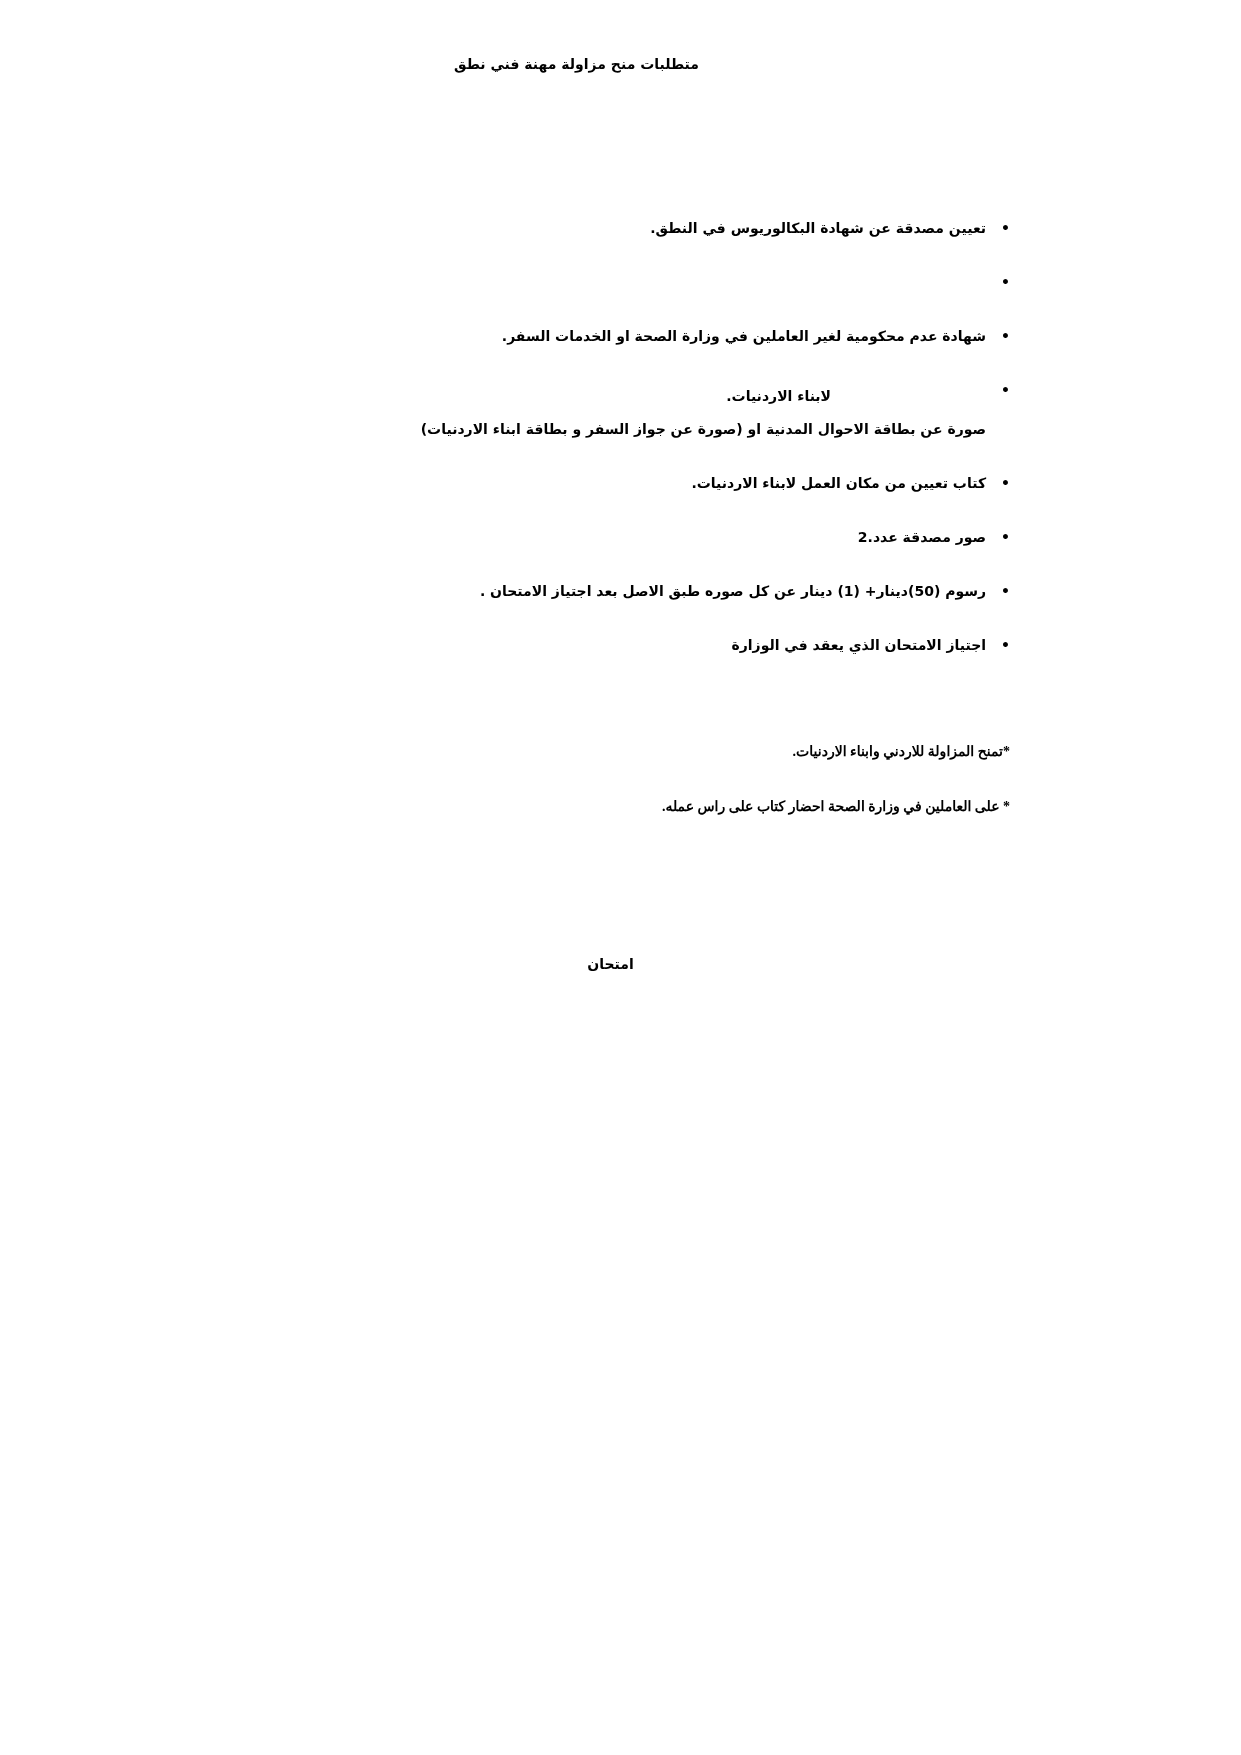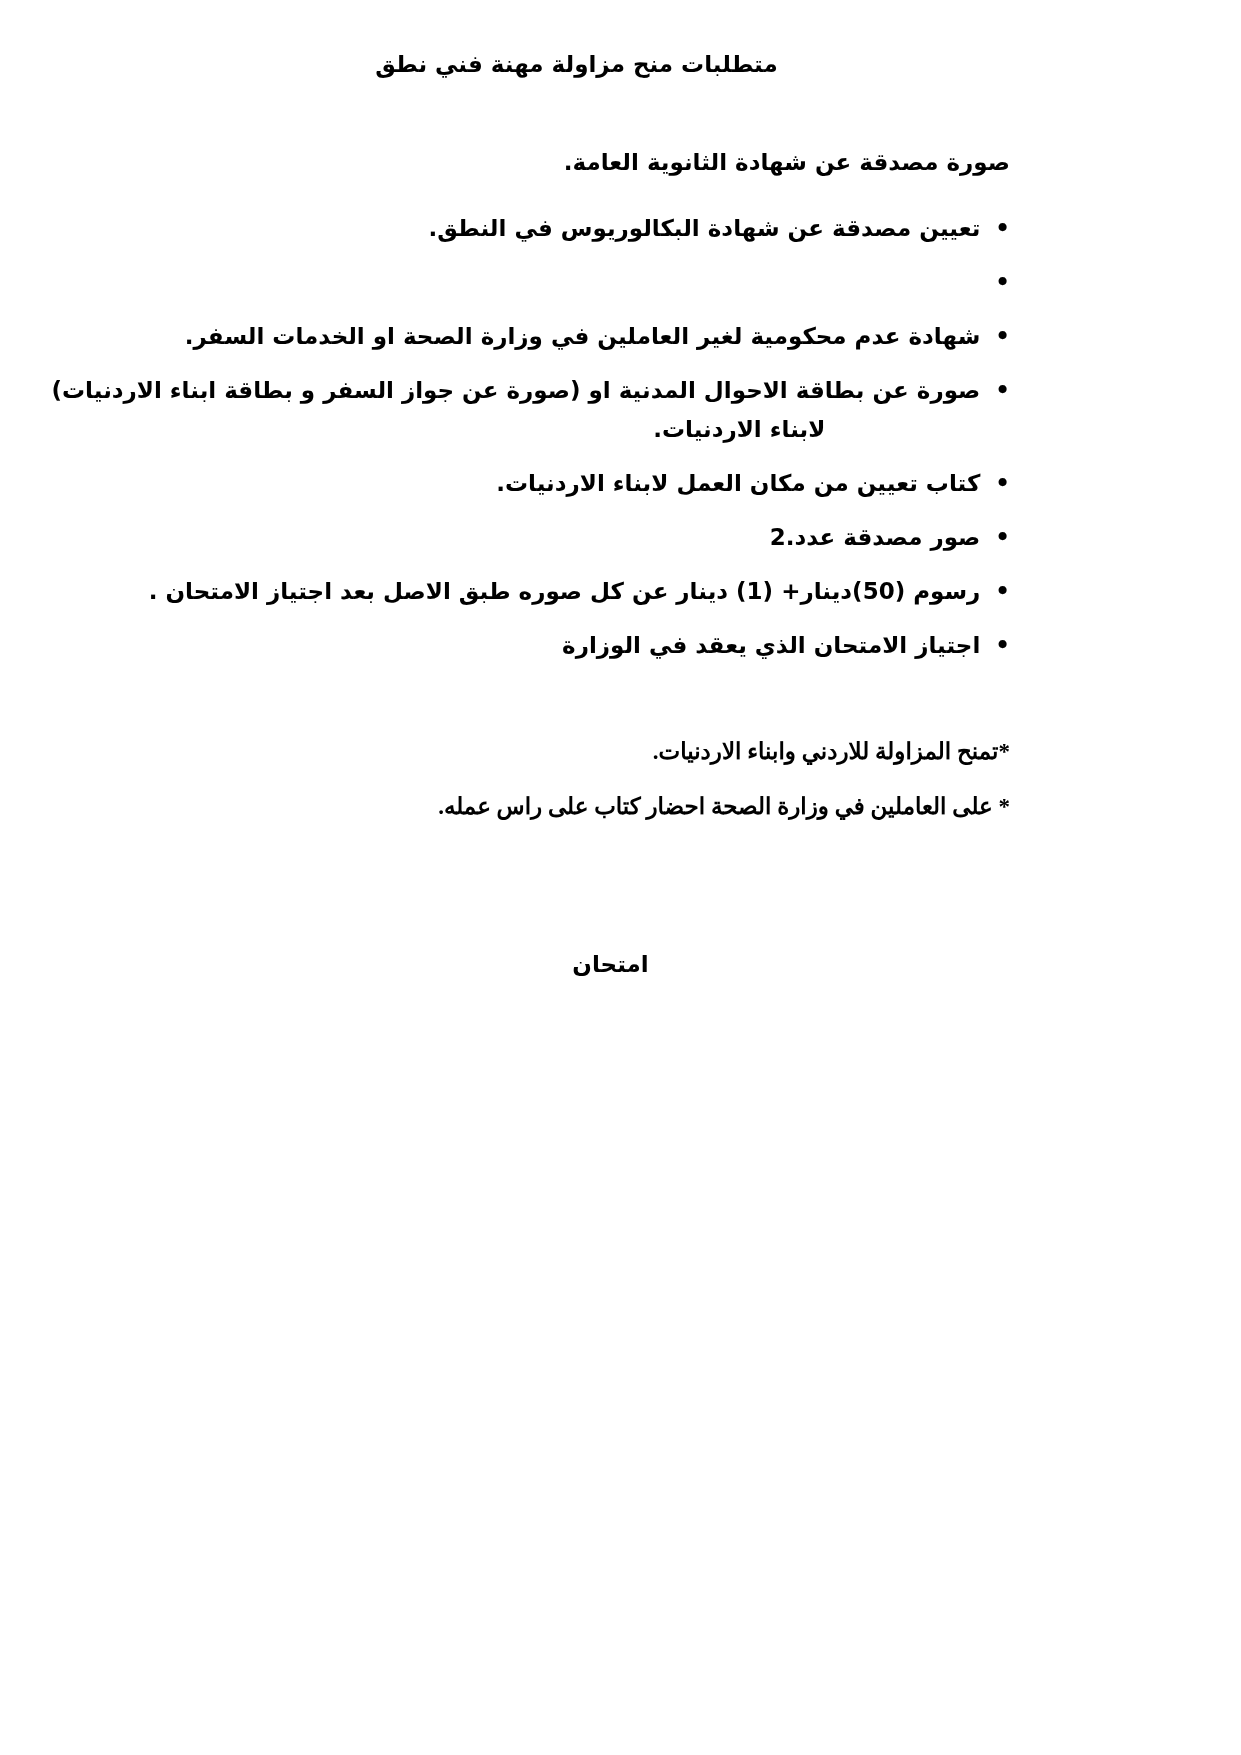--- a/index.html
+++ b/index.html
@@ -5,21 +5,21 @@
   html, body { margin: 0; padding: 0; background: #ffffff; }
   .page {
     position: relative;
     width: 1241px;
     height: 1755px;
     background: #ffffff;
     color: #000000;
     direction: rtl;
     font-family: "DejaVu Sans", sans-serif;
     font-weight: bold;
-    font-size: 23px;
+    font-size: 14px;
     line-height: 33px;
     overflow: hidden;
   }
   .title {
     position: absolute;
     top: 48px;
     left: 0;
     width: 100%;
     text-align: center;
     transform: translateX(-44px);
@@ -69,43 +69,42 @@
     transform: translateX(-10px);
   }
 </style>
 </head>
 <body>
 
 <div class="page">
 
   <div class="title">متطلبات منح مزاولة مهنة فني نطق</div>
 
-  <div class="intro">صورة مصدقة عن شهادة الثانوية العامة.</div>
 
   <div class="list">
 
     <div class="item">
       <span class="bullet">•</span>
       <div class="itext">تعيين مصدقة عن شهادة البكالوريوس في النطق.</div>
     </div>
 
     <div class="item">
       <span class="bullet">•</span>
     </div>
 
     <div class="item">
       <span class="bullet">•</span>
       <div class="itext">شهادة عدم محكومية لغير العاملين في وزارة الصحة او الخدمات السفر.</div>
     </div>
 
     <div class="item">
       <span class="bullet">•</span>
       <div>
+        <div class="itext line2">لابناء الاردنيات.</div>
         <div class="itext">صورة عن بطاقة الاحوال المدنية او (صورة عن جواز السفر و بطاقة ابناء الاردنيات)</div>
-        <div class="itext line2">لابناء الاردنيات.</div>
       </div>
     </div>
 
     <div class="item">
       <span class="bullet">•</span>
       <div class="itext">كتاب تعيين من مكان العمل لابناء الاردنيات.</div>
     </div>
 
     <div class="item">
       <span class="bullet">•</span>

